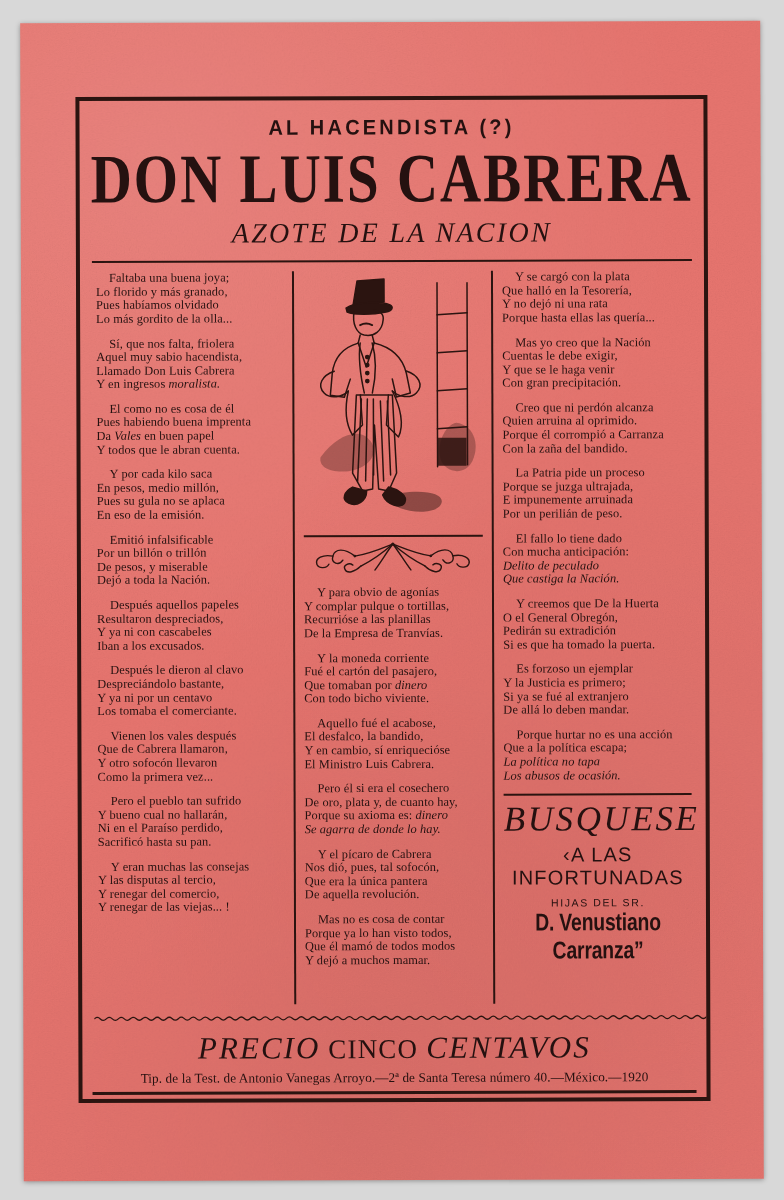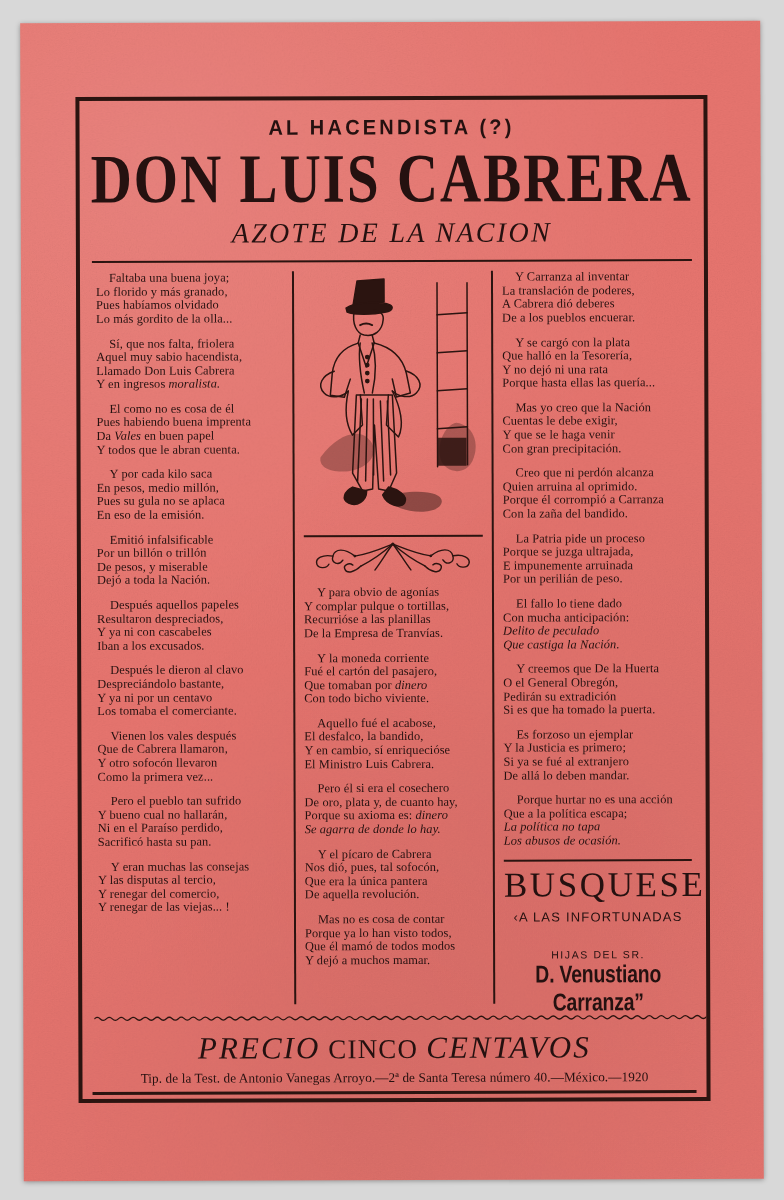--- a/index.html
+++ b/index.html
@@ -126,31 +126,32 @@
   }
   .ornament {
     display: block;
     margin: 0 auto 10px auto;
   }
 
   
   .bq-rule { height: 2px; background:#2b1410; margin: 8px 0 6px 0; }
   .bq-main {
     text-align: center;
+    font-style: italic;
     font-size: 35px;
     letter-spacing: 2.6px;
     line-height: 1;
     margin: 4px 0 7px 0;
   }
   .bq-sub {
     text-align: center;
     font-family: "Liberation Sans", sans-serif;
-    font-size: 13px;
+    font-size: 20px;
     letter-spacing: 1.2px;
-    margin-bottom: 24px;
+    margin-bottom: 7px;
   }
   .bq-sub2 {
     text-align: center;
     font-family: "Liberation Sans", sans-serif;
     font-size: 10.5px;
     letter-spacing: 1.6px;
   }
   .bq-name {
     text-align: center;
     font-family: "Liberation Sans", sans-serif;
@@ -388,26 +389,20 @@
                 <div class="ln">Porque ya lo han visto todos,</div>
                 <div class="ln">Que él mamó de todos modos</div>
                 <div class="ln">Y dejó a muchos mamar.</div>
               </div>
             </div>
         </div>
 
         <div class="col col-right">
           <div id="col-right">
               <div class="stanza">
-                <div class="ln">Y Carranza al inventar</div>
-                <div class="ln">La translación de poderes,</div>
-                <div class="ln">A Cabrera dió deberes</div>
-                <div class="ln">De a los pueblos encuerar.</div>
-              </div>
-              <div class="stanza">
                 <div class="ln">Y se cargó con la plata</div>
                 <div class="ln">Que halló en la Tesorería,</div>
                 <div class="ln">Y no dejó ni una rata</div>
                 <div class="ln">Porque hasta ellas las quería...</div>
               </div>
               <div class="stanza">
                 <div class="ln">Mas yo creo que la Nación</div>
                 <div class="ln">Cuentas le debe exigir,</div>
                 <div class="ln">Y que se le haga venir</div>
                 <div class="ln">Con gran precipitación.</div>

